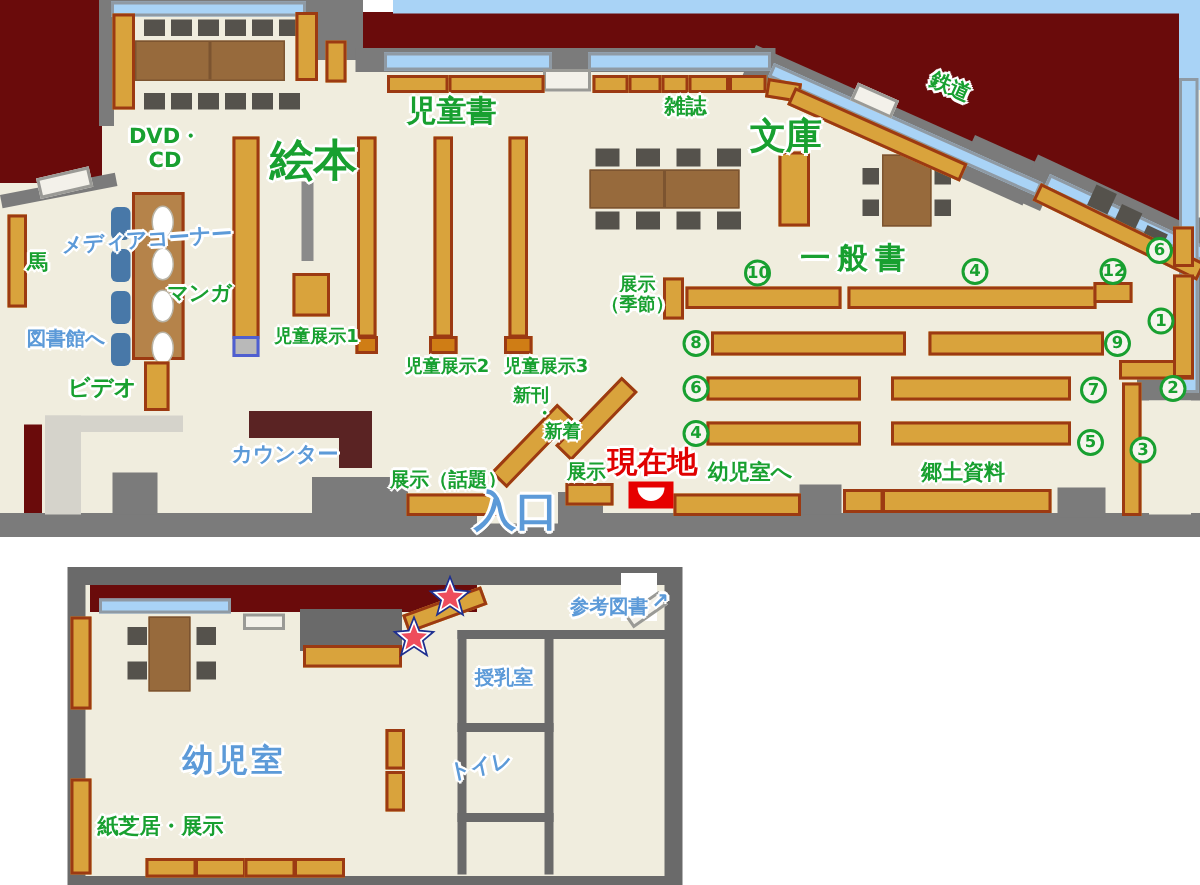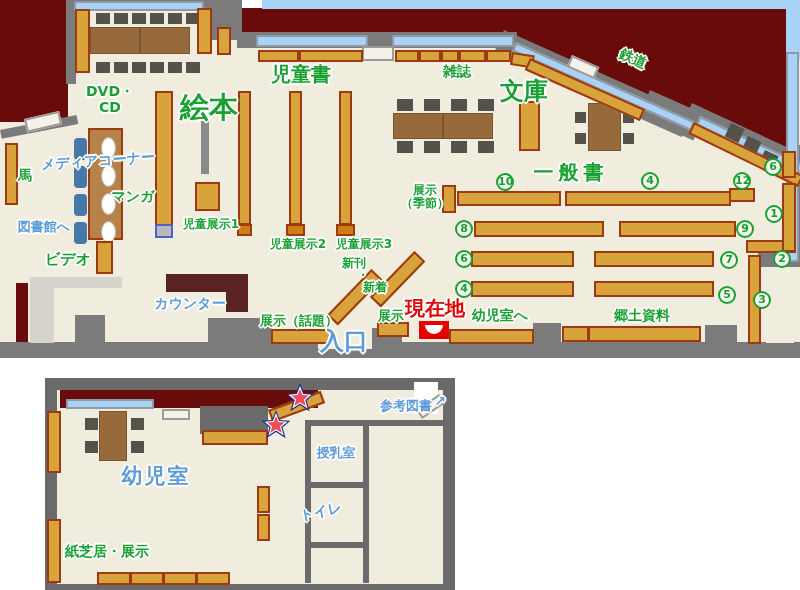--- a/index.html
+++ b/index.html
@@ -242,21 +242,21 @@
   <div class="lbl g outl" style="left:298px;top:245px;font-size:12px">児童展示2</div>
   <div class="lbl g outl" style="left:364px;top:245px;font-size:12px">児童展示3</div>
   <div class="lbl g outl" style="left:354px;top:264px;font-size:12px">新刊</div>
   <div class="lbl g outl" style="left:363px;top:276px;font-size:12px">・</div>
   <div class="lbl g outl" style="left:375px;top:288px;font-size:12px">新着</div>
   <div class="lbl bl outl" style="left:190px;top:304px;font-size:14px">カウンター</div>
   <div class="lbl g outl" style="left:299px;top:321px;font-size:13px">展示（話題）</div>
   <div class="lbl g outl" style="left:425px;top:197px;font-size:12px">展示
 （季節）</div>
   <div class="lbl g outl" style="left:391px;top:316px;font-size:13px">展示</div>
-  <div class="lbl bl outl" style="left:344px;top:341px;font-size:24px">入口</div>
+  <div class="lbl bl outl" style="left:344px;top:341px;font-size:28px">入口</div>
   <div class="lbl rd outl" style="left:435px;top:308px;font-size:20px">現在地</div>
   <div class="lbl g outl" style="left:500px;top:316px;font-size:14px">幼児室へ</div>
   <div class="lbl g outl" style="left:642px;top:316px;font-size:14px">郷土資料</div>
 
   <div class="numc" style="left:774px;top:214px">1</div>
   <div class="numc" style="left:782px;top:259px">2</div>
   <div class="numc" style="left:762px;top:300px">3</div>
   <div class="numc" style="left:464px;top:289px">4</div>
   <div class="numc" style="left:727px;top:295px">5</div>
   <div class="numc" style="left:464px;top:259px">6</div>
@@ -265,16 +265,16 @@
   <div class="numc" style="left:745px;top:229px">9</div>
   <div class="numc" style="left:505px;top:182px">10</div>
   <div class="numc" style="left:650px;top:181px">4</div>
   <div class="numc" style="left:742px;top:181px">12</div>
   <div class="numc" style="left:773px;top:167px">6</div>
 
   <div class="lbl bl outl" style="left:406px;top:406px;font-size:13px">参考図書</div>
   <div class="lbl bl outl" style="left:440px;top:402px;font-size:14px">↗</div>
   <div class="lbl bl outl" style="left:336px;top:453px;font-size:13px">授乳室</div>
   <div class="lbl bl outl" style="left:321px;top:512px;font-size:14px;transform:translate(-50%,-50%) rotate(-12deg)">トイレ</div>
-  <div class="lbl bl outl" style="left:156px;top:477px;font-size:21px;letter-spacing:2px">幼児室</div>
+  <div class="lbl bl outl" style="left:156px;top:508px;font-size:21px;letter-spacing:2px">幼児室</div>
   <div class="lbl g outl" style="left:107px;top:552px;font-size:14px">紙芝居・展示</div>
 
 </div>
 
 </body></html>

